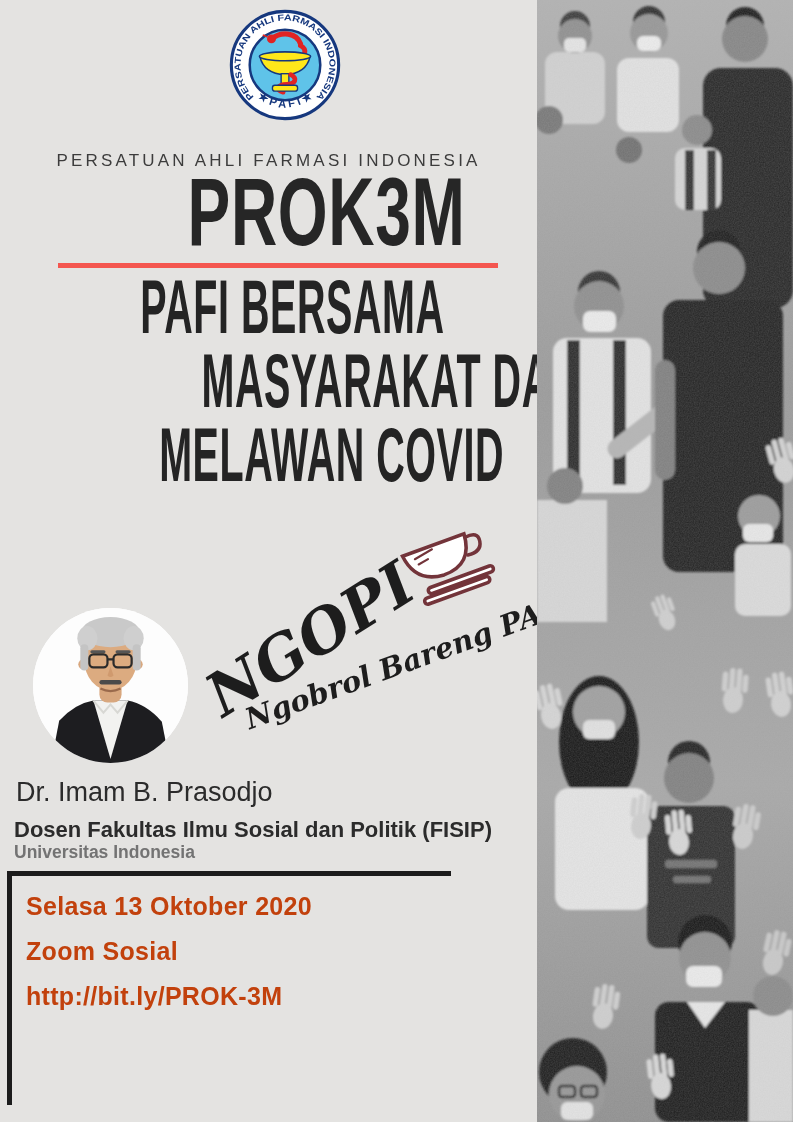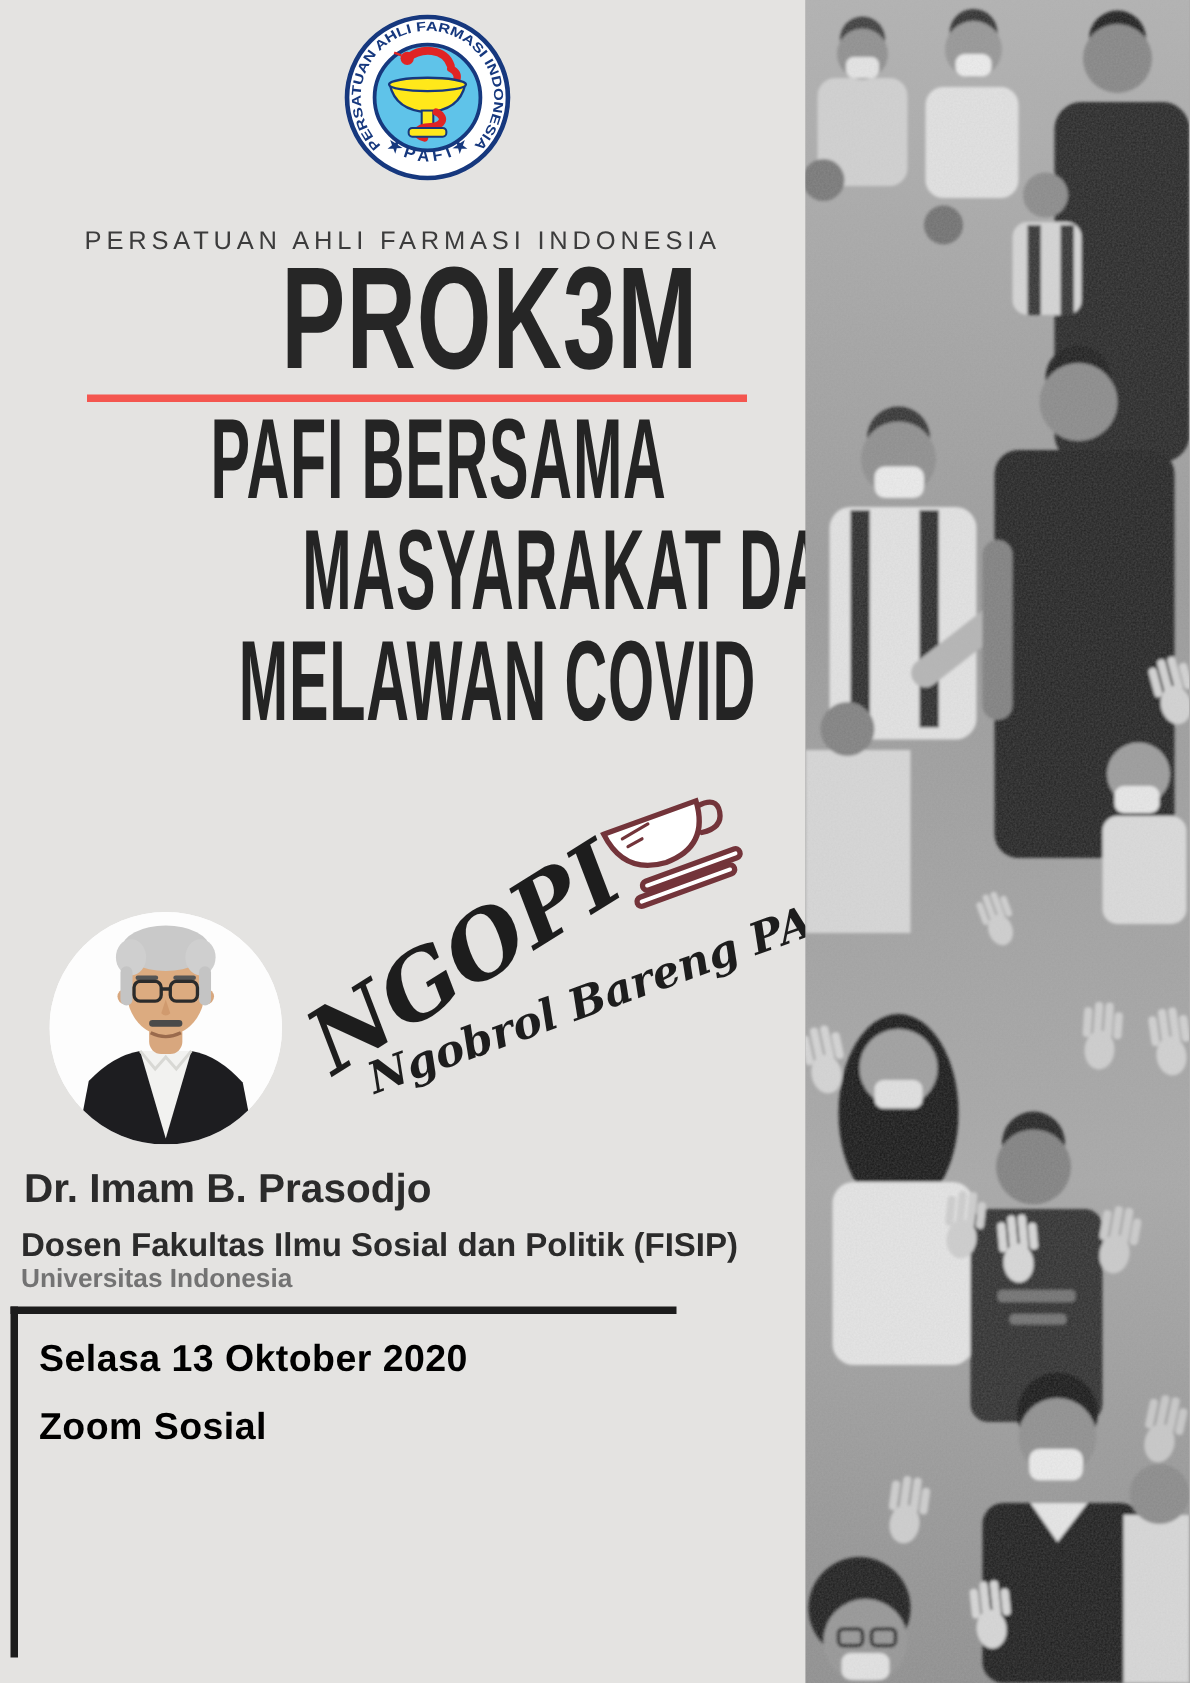--- a/index.html
+++ b/index.html
@@ -47,31 +47,31 @@
     font-size:29px;color:#1d1d1d;transform:rotate(-20deg);white-space:nowrap;
   }
   .cup{position:absolute;left:396px;top:512px;width:106px;height:96px;transform:rotate(-6deg);}
 
   
   .avatar{
     position:absolute;left:33px;top:608px;width:155px;height:155px;border-radius:50%;
     overflow:hidden;background:#fdfdfd;
   }
   .avatar svg{display:block;width:100%;height:100%;}
-  .sp-name{position:absolute;left:16px;top:777px;font-size:27px;font-weight:700;color:#2b2b2b;white-space:nowrap;}
+  .sp-name{position:absolute;left:16px;top:777px;font-size:27px;font-weight:400;color:#2b2b2b;white-space:nowrap;}
   .sp-role1{position:absolute;left:14px;top:817px;font-size:22px;font-weight:700;color:#2b2b2b;white-space:nowrap;}
   .sp-role2{position:absolute;left:14px;top:842px;font-size:17.5px;font-weight:700;color:#737373;white-space:nowrap;}
 
   
   .h-rule{position:absolute;left:7px;top:871px;width:444px;height:4.5px;background:#1c1c1c;}
   .v-rule{position:absolute;left:7px;top:871px;width:4.5px;height:234px;background:#1c1c1c;}
   .details{position:absolute;left:26px;top:884px;}
   .detail-line{
     display:block;height:45px;line-height:45px;font-size:25px;font-weight:700;
-    color:#000000;white-space:nowrap;letter-spacing:0.3px;
+    color:#c2410c;white-space:nowrap;letter-spacing:0.3px;
   }
 
   
   .photo-strip{position:absolute;left:537px;top:0;width:256px;height:1122px;background:#9f9f9f;}
   .photo-strip svg{display:block;width:100%;height:100%;}
 </style>
 </head>
 <body>
 
 <div class="poster">
@@ -158,20 +158,21 @@
     <div class="sp-name">Dr. Imam B. Prasodjo</div>
     <div class="sp-role1">Dosen Fakultas Ilmu Sosial dan Politik (FISIP)</div>
     <div class="sp-role2">Universitas Indonesia</div>
 
     <div class="h-rule"></div>
     <div class="v-rule"></div>
 
     <div class="details">
       <span class="detail-line">Selasa 13 Oktober 2020</span>
       <span class="detail-line">Zoom Sosial</span>
+      <span class="detail-line">http://bit.ly/PROK-3M</span>
     </div>
   </div>
 
   <div class="photo-strip">
     <svg viewBox="0 0 256 1122" preserveAspectRatio="xMidYMid slice" aria-hidden="true">
       <defs>
         <linearGradient id="bgGrad" x1="0" y1="0" x2="0" y2="1">
           <stop offset="0" stop-color="#b2b2b2"></stop>
           <stop offset="0.35" stop-color="#9a9a9a"></stop>
           <stop offset="0.7" stop-color="#a8a8a8"></stop>

